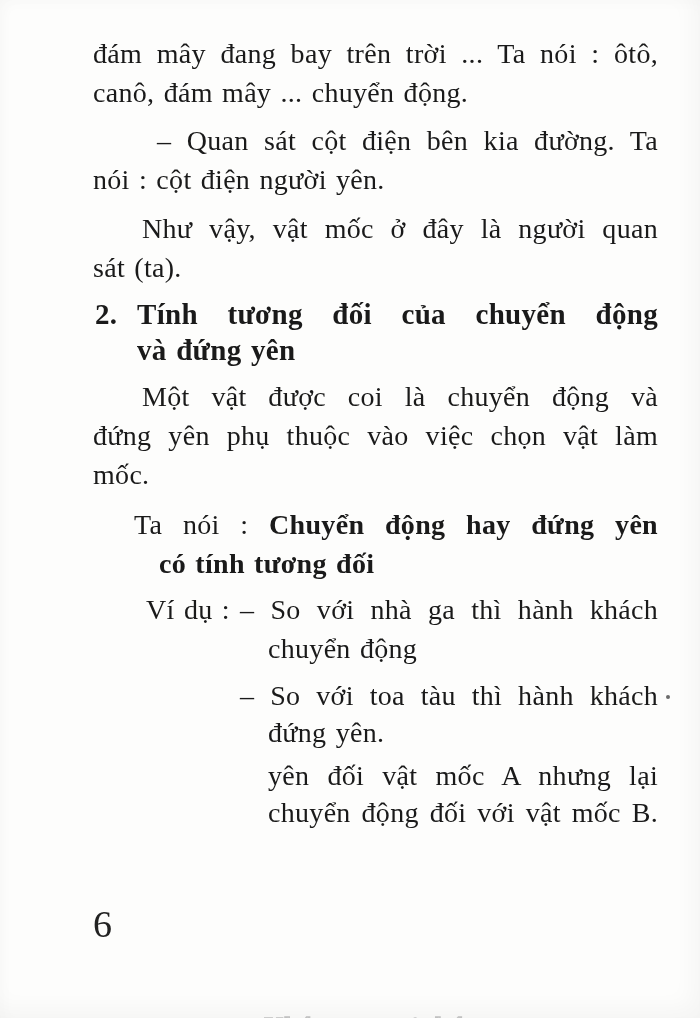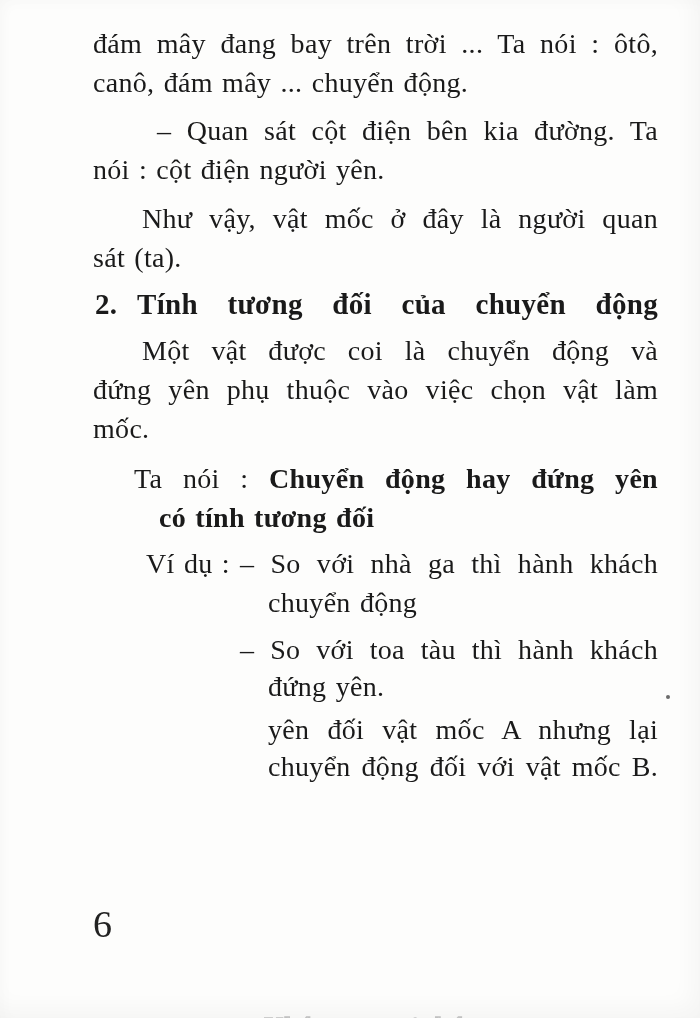--- a/index.html
+++ b/index.html
@@ -7,21 +7,21 @@
     position:relative;
     width:700px;height:1018px;
     margin:0 auto;
     background:#fdfdfc;
     box-shadow:inset -7px -9px 22px rgba(0,0,0,0.035), inset 4px 4px 14px rgba(0,0,0,0.015);
     overflow:hidden;
     font-family:"Liberation Serif","DejaVu Serif",serif;
     color:#1a1a1a;
   }
   .body-text{
-    padding:24px 42px 0 93px;
+    padding:34px 42px 0 93px;
     font-size:28px;
     line-height:39px;
     letter-spacing:0.3px;
     word-spacing:2px;
   }
   .line{white-space:normal;}
   .jl{text-align:justify;text-align-last:justify;}
   .nl{text-align:left;}
   
   .ind-dash{padding-left:64px;}
@@ -90,20 +90,21 @@
 
     <div class="para p3">
       <div class="line jl ind-par">Như vậy, vật mốc ở đây là người quan</div>
       <div class="line nl">sát (ta).</div>
     </div>
 
     <div class="heading">
       <div class="h-num">2.</div>
       <div class="h-lines">
         <div class="line jl">Tính tương đối của chuyển động</div>
+        <div class="line nl">và đứng yên</div>
       </div>
     </div>
 
     <div class="para p4">
       <div class="line jl ind-par">Một vật được coi là chuyển động và</div>
       <div class="line jl">đứng yên phụ thuộc vào việc chọn vật làm</div>
       <div class="line nl">mốc.</div>
     </div>
 
     <div class="statement">

